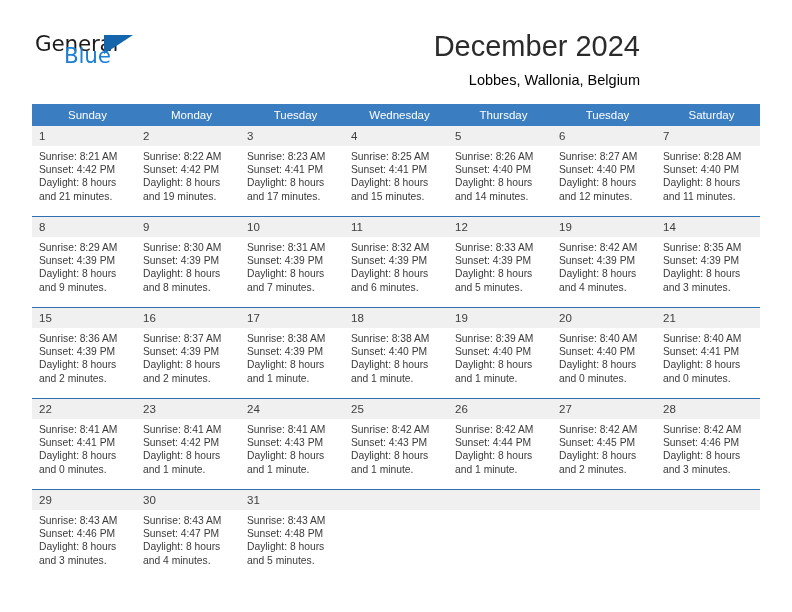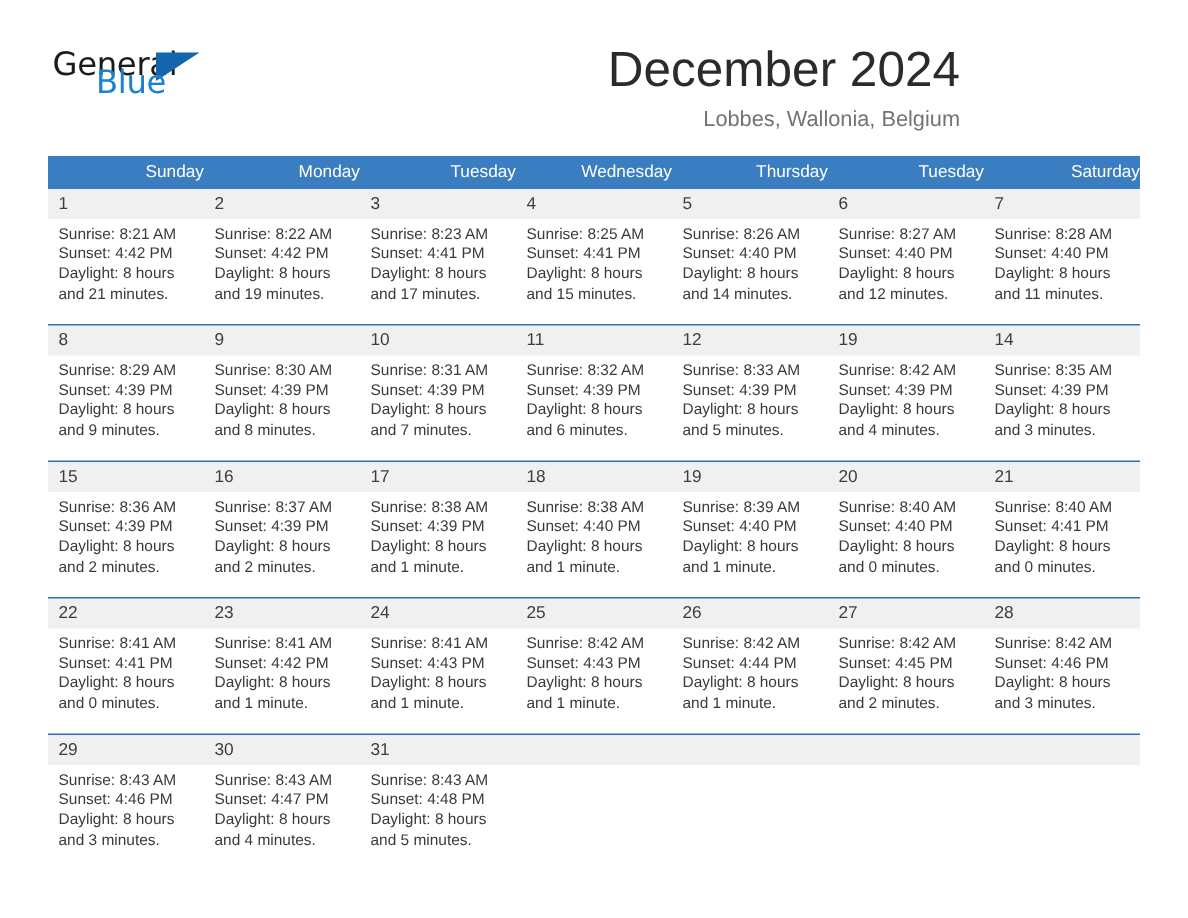--- a/index.html
+++ b/index.html
@@ -65,52 +65,52 @@
     font-family: "DejaVu Sans", sans-serif;
     font-weight: 400;
   }
   .title-block {
     position: absolute;
     right: 36px;
     top: 27px;
     text-align: right;
   }
   .cal-title {
-    font-size: 33px;
+    font-size: 29px;
     font-weight: 400;
     color: #2b2b2b;
     line-height: 38px;
     white-space: nowrap;
     font-family: "Liberation Sans", sans-serif;
   }
   .cal-subtitle {
     font-size: 14.5px;
     font-weight: 400;
-    color: #737373;
+    color: #000000;
     line-height: 20px;
     margin-top: 5px;
     white-space: nowrap;
     font-family: "Liberation Sans", sans-serif;
   }
 
   
   .calendar {
     position: absolute;
     left: 32px;
     top: 104px;
     width: 728px;
     border-collapse: collapse;
     table-layout: fixed;
   }
   .calendar th {
     background: #3a7dc0;
     color: #ffffff;
     font-size: 11.5px;
     font-weight: 400;
-    text-align: right;
+    text-align: center;
     padding: 5px 0 5px 7px;
     height: 19px;
     box-sizing: border-box;
     border: none;
   }
   .calendar td {
     vertical-align: top;
     padding: 0;
     border: none;
     width: 104px;

